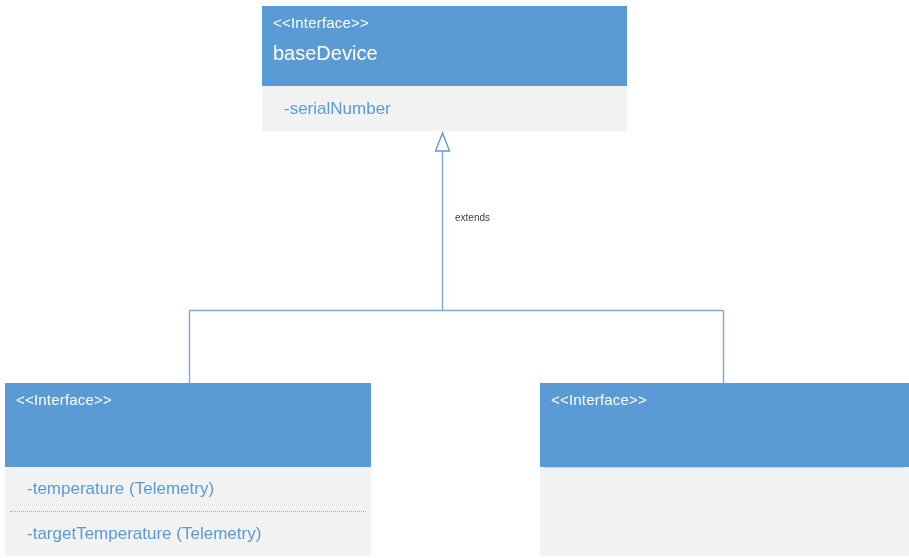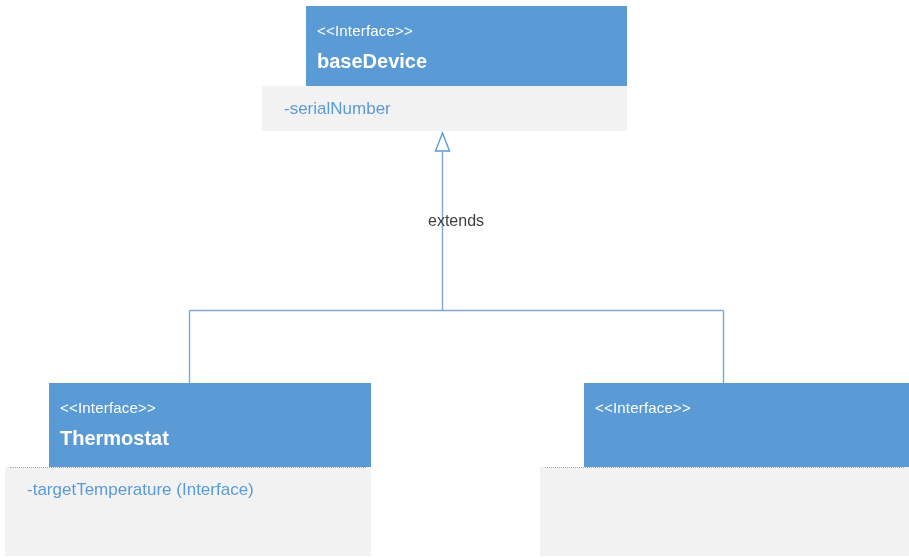--- a/index.html
+++ b/index.html
@@ -30,47 +30,46 @@
     stroke: var(--line-blue);
     stroke-width: 1.4;
   }
   .connector-layer polygon {
     fill: #ffffff;
     stroke: var(--header-blue);
     stroke-width: 1.4;
   }
   .edge-label {
     position: absolute;
-    left: 428px;
+    left: 455px;
     top: 212px;
-    font-size: 16px;
+    font-size: 10px;
     color: var(--label-dark);
     z-index: 2;
   }
   .uml-box {
     position: absolute;
     z-index: 1;
   }
   .uml-header {
     background: var(--header-blue);
     color: var(--header-text);
     box-sizing: border-box;
-    padding: 16px 12px 0 11px;
-    margin-left: 44px;
+    padding: 8px 12px 0 11px;
   }
   .uml-stereotype {
     font-size: 15px;
     line-height: 18px;
     letter-spacing: 0.2px;
   }
   .uml-name {
     font-size: 20px;
     line-height: 24px;
     margin-top: 9px;
-    font-weight: 700;
+    font-weight: 400;
   }
   .uml-body {
     background: var(--body-gray);
   }
   .attr-row {
     height: 44px;
     display: flex;
     align-items: center;
     padding-left: 22px;
     box-sizing: border-box;
@@ -112,25 +111,25 @@
       <div class="uml-name">baseDevice</div>
     </div>
     <div class="uml-body">
       <div class="attr-row">-serialNumber</div>
     </div>
   </div>
 
   <div class="uml-box box-thermo">
     <div class="uml-header">
       <div class="uml-stereotype">&lt;&lt;Interface&gt;&gt;</div>
-      <div class="uml-name">Thermostat</div>
     </div>
     <div class="uml-body">
+      <div class="attr-row">-temperature (Telemetry)</div>
       <hr class="attr-divider">
-      <div class="attr-row">-targetTemperature (Interface)</div>
+      <div class="attr-row">-targetTemperature (Telemetry)</div>
     </div>
   </div>
 
   <div class="uml-box box-flow">
     <div class="uml-header">
       <div class="uml-stereotype">&lt;&lt;Interface&gt;&gt;</div>
     </div>
     <div class="uml-body">
       <hr class="attr-divider">
     </div>

